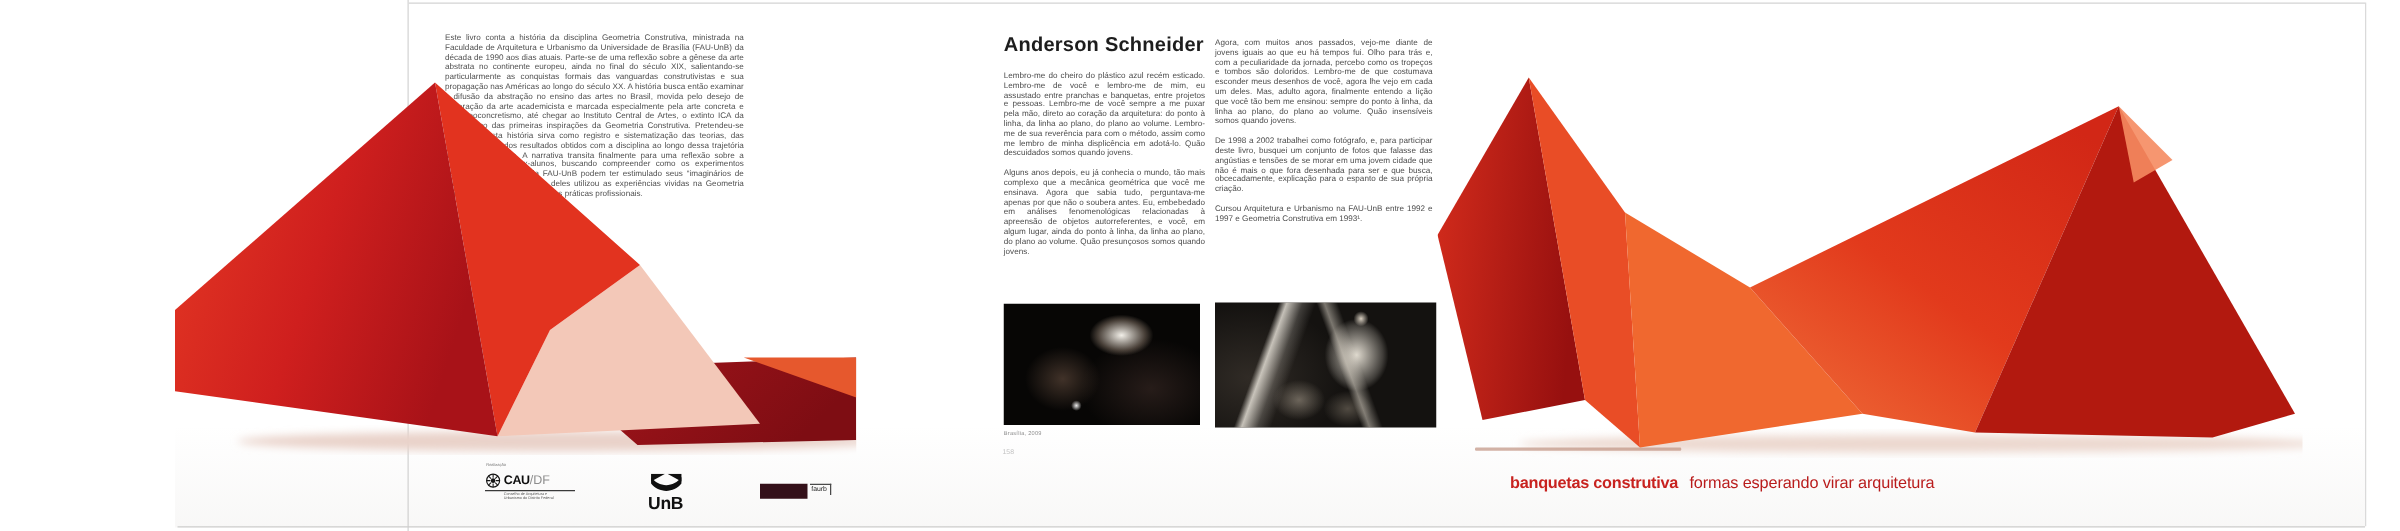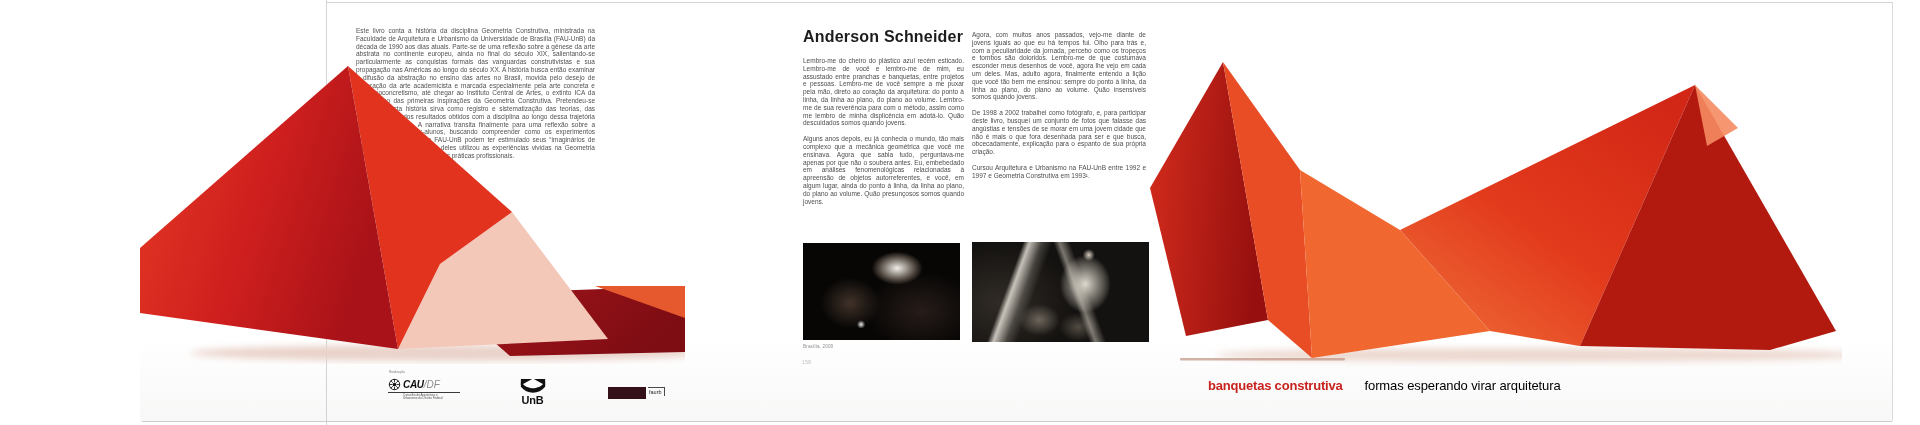--- a/index.html
+++ b/index.html
@@ -14,29 +14,29 @@
   .edge-right{left:1892px;top:2px;width:1px;height:419px;background:#dadada;}
   .sheen{left:140px;top:340px;width:1752px;height:82px;
          background:linear-gradient(to bottom,rgba(0,0,0,0) 0%,rgba(188,182,176,.10) 100%);}
 
   
   .synopsis{left:356px;top:27px;width:239px;font-size:6.5px;line-height:1.2;
             text-align:justify;color:#505050;margin:0;}
   .sculpt-left{left:140px;top:52px;width:545px;height:312px;}
   .credits-label{left:389px;top:370px;font-size:3.2px;color:#777;}
   .logo-cau{left:388px;top:378px;width:72px;}
-  .cau-row{display:flex;align-items:center;gap:2px;border-bottom:1px solid #3a3a3a;padding-bottom:1px;font-style:italic;}
+  .cau-row{display:flex;align-items:center;gap:2px;border-bottom:1px solid #3a3a3a;padding-bottom:1px;}
   .cau-emblem{width:13px;height:13px;flex:0 0 auto;}
   .cau-text{font-size:10px;line-height:1;white-space:nowrap;}
   .cau-bold{font-weight:800;color:#0e0e0e;letter-spacing:-0.3px;}
   .cau-light{font-weight:400;color:#8d8d8d;}
   .cau-sub{font-size:3px;line-height:1.15;color:#555;margin:1px 0 0 15px;width:48px;}
   .logo-unb{left:519px;top:379px;width:27px;display:flex;flex-direction:column;align-items:center;}
   .unb-glyph{width:26px;height:14px;}
-  .unb-text{font-size:11px;font-weight:700;color:#101010;letter-spacing:-0.2px;margin-top:1px;}
+  .unb-text{font-size:14px;font-weight:700;color:#101010;letter-spacing:-0.2px;margin-top:1px;}
   .logo-faurb{left:608px;top:387px;display:flex;align-items:flex-start;gap:2px;}
   .faurb-block{width:38px;height:12px;background:#341019;display:inline-block;}
   .faurb-text{font-size:5.5px;color:#242424;border-top:1px solid #4a4a4a;border-right:1px solid #4a4a4a;
               padding:1px 2px 0 1px;line-height:1.2;}
 
   
   .heading{left:803px;top:28px;margin:0;font-size:16px;font-weight:700;color:#1d1d1d;letter-spacing:.2px;}
   .col{position:absolute;}
   .col p{margin:0 0 8px 0;font-size:6.5px;line-height:1.2;text-align:justify;color:#4c4c4c;}
   .col1{left:803px;top:57px;width:161px;}
@@ -60,21 +60,21 @@
       radial-gradient(ellipse 24px 18px at 60% 85%, rgba(140,130,115,.5), rgba(0,0,0,0) 80%),
       radial-gradient(ellipse 90px 70px at 15% 60%, rgba(90,80,70,.4), rgba(0,0,0,0) 85%),
       #141210;}
   .caption{left:803px;top:344px;font-size:4.5px;color:#8e8e8e;letter-spacing:.2px;}
   .pagenum{left:802px;top:359px;font-size:5.5px;color:#c3c3c3;}
 
   
   .sculpt-right{left:1150px;top:28px;width:692px;height:340px;}
   .title-row{left:1208px;top:378px;display:flex;align-items:baseline;font-size:13px;white-space:nowrap;}
   .t-red{font-weight:700;color:#c8221f;letter-spacing:-0.2px;}
-  .t-gray{font-weight:400;color:#000000;margin-left:22px;letter-spacing:-0.1px;}
+  .t-gray{font-weight:400;color:#b91c1c;margin-left:9px;letter-spacing:-0.1px;}
 </style>
 </head>
 <body>
 
 <div class="canvas">
 
   <div class="abs fold"></div>
   <div class="abs edge-top"></div>
   <div class="abs edge-bottom"></div>
   <div class="abs edge-right"></div>

